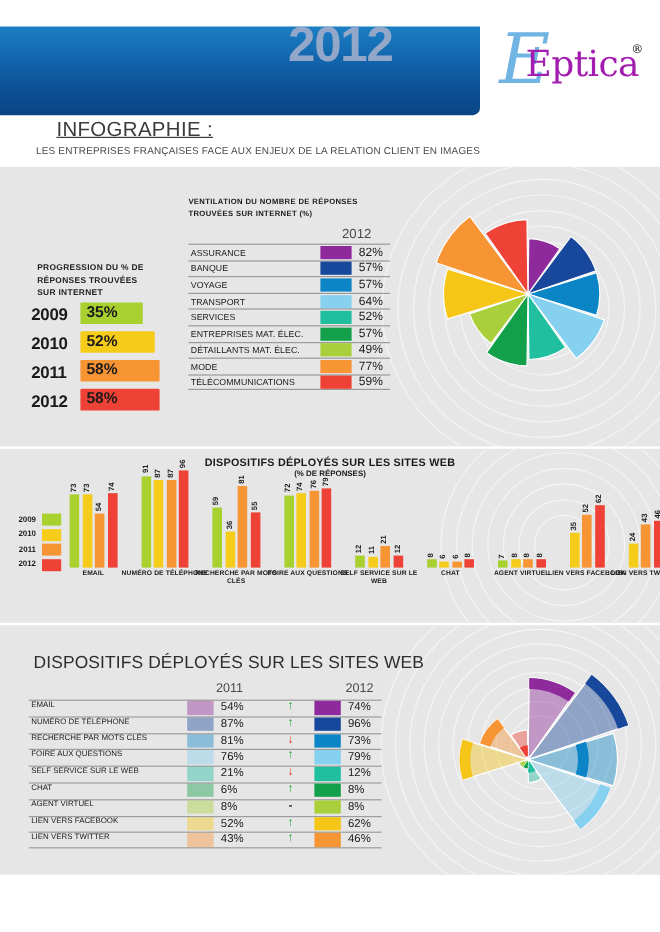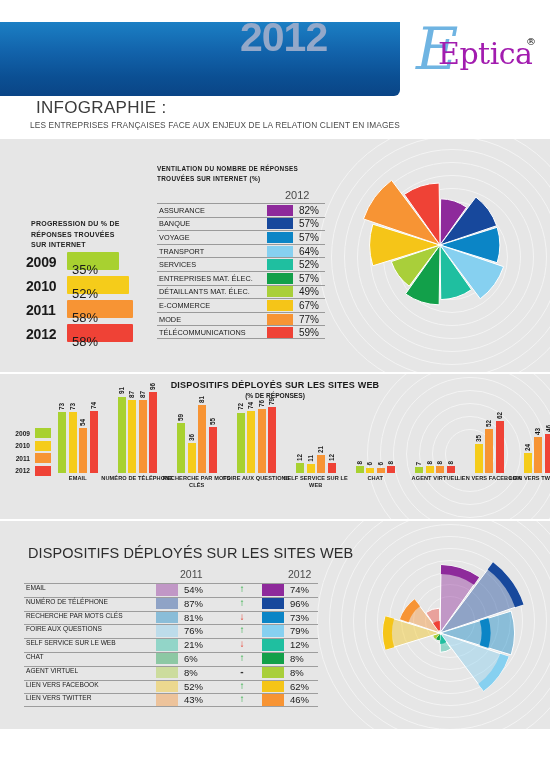--- a/index.html
+++ b/index.html
@@ -46,22 +46,22 @@
   .logo .word {
     position: absolute; left: 22px; top: 14px;
     font-family: "DejaVu Serif", serif;
     font-size: 30px; color: #a21caf; line-height: 32px; letter-spacing: -.5px;
   }
   .logo .reg {
     position: absolute; right: 0px; top: 12px;
     font-family: "DejaVu Serif", serif; font-size: 10px; color: #111;
   }
   .infographie {
-    position: absolute; left: 36px; top: 98px;
-    font-size: 17px; color: #3b3b3b; letter-spacing: .3px;
+    position: absolute; left: 47px; top: 98px;
+    font-size: 17px; color: #3b3b3b; letter-spacing: .3px; text-decoration: underline;
   }
   .infographie-sub {
     position: absolute; left: 30px; top: 120px;
     font-size: 8.3px; color: #4a4a4a; letter-spacing: .15px;
   }
 
   
   .panel {
     position: absolute; left: 0; width: 550px;
     background: #e6e6e6; overflow: hidden;
@@ -99,22 +99,22 @@
   .prog-row { position: relative; height: 24px; }
   .prog-year {
     position: absolute; left: 0; top: 2px;
     font-size: 14px; font-weight: bold; color: #1a1a1a; letter-spacing: -.2px;
   }
   .prog-bar {
     position: absolute; left: 41px; top: 0px; height: 18px;
     border-radius: 1px;
   }
   .prog-val {
-    position: absolute; left: 46px; top: 10px;
-    font-size: 13px; font-weight: normal; color: #1a1a1a;
+    position: absolute; left: 46px; top: 0;
+    font-size: 13px; font-weight: bold; color: #1a1a1a;
   }
 
   
   .vent-title {
     position: absolute; left: 157px; top: 25px; width: 190px;
     font-size: 6.4px; font-weight: bold; color: #1a1a1a;
     line-height: 10px; letter-spacing: .3px;
   }
   .vent-head {
     position: absolute; left: 285px; top: 50px;
@@ -286,25 +286,20 @@
         </div>
         <div class="vent-row">
           <div class="vent-label">ENTREPRISES MAT. ÉLEC.</div>
           <div class="vent-sw" style="background: rgb(18, 160, 74);"></div>
           <div class="vent-pct">57%</div>
         </div>
         <div class="vent-row">
           <div class="vent-label">DÉTAILLANTS MAT. ÉLEC.</div>
           <div class="vent-sw" style="background: rgb(169, 207, 58);"></div>
           <div class="vent-pct">49%</div>
-        </div>
-        <div class="vent-row">
-          <div class="vent-label">E-COMMERCE</div>
-          <div class="vent-sw" style="background: rgb(245, 197, 24);"></div>
-          <div class="vent-pct">67%</div>
         </div>
         <div class="vent-row">
           <div class="vent-label">MODE</div>
           <div class="vent-sw" style="background: rgb(247, 148, 52);"></div>
           <div class="vent-pct">77%</div>
         </div>
         <div class="vent-row">
           <div class="vent-label">TÉLÉCOMMUNICATIONS</div>
           <div class="vent-sw" style="background: rgb(239, 66, 54);"></div>
           <div class="vent-pct">59%</div>

